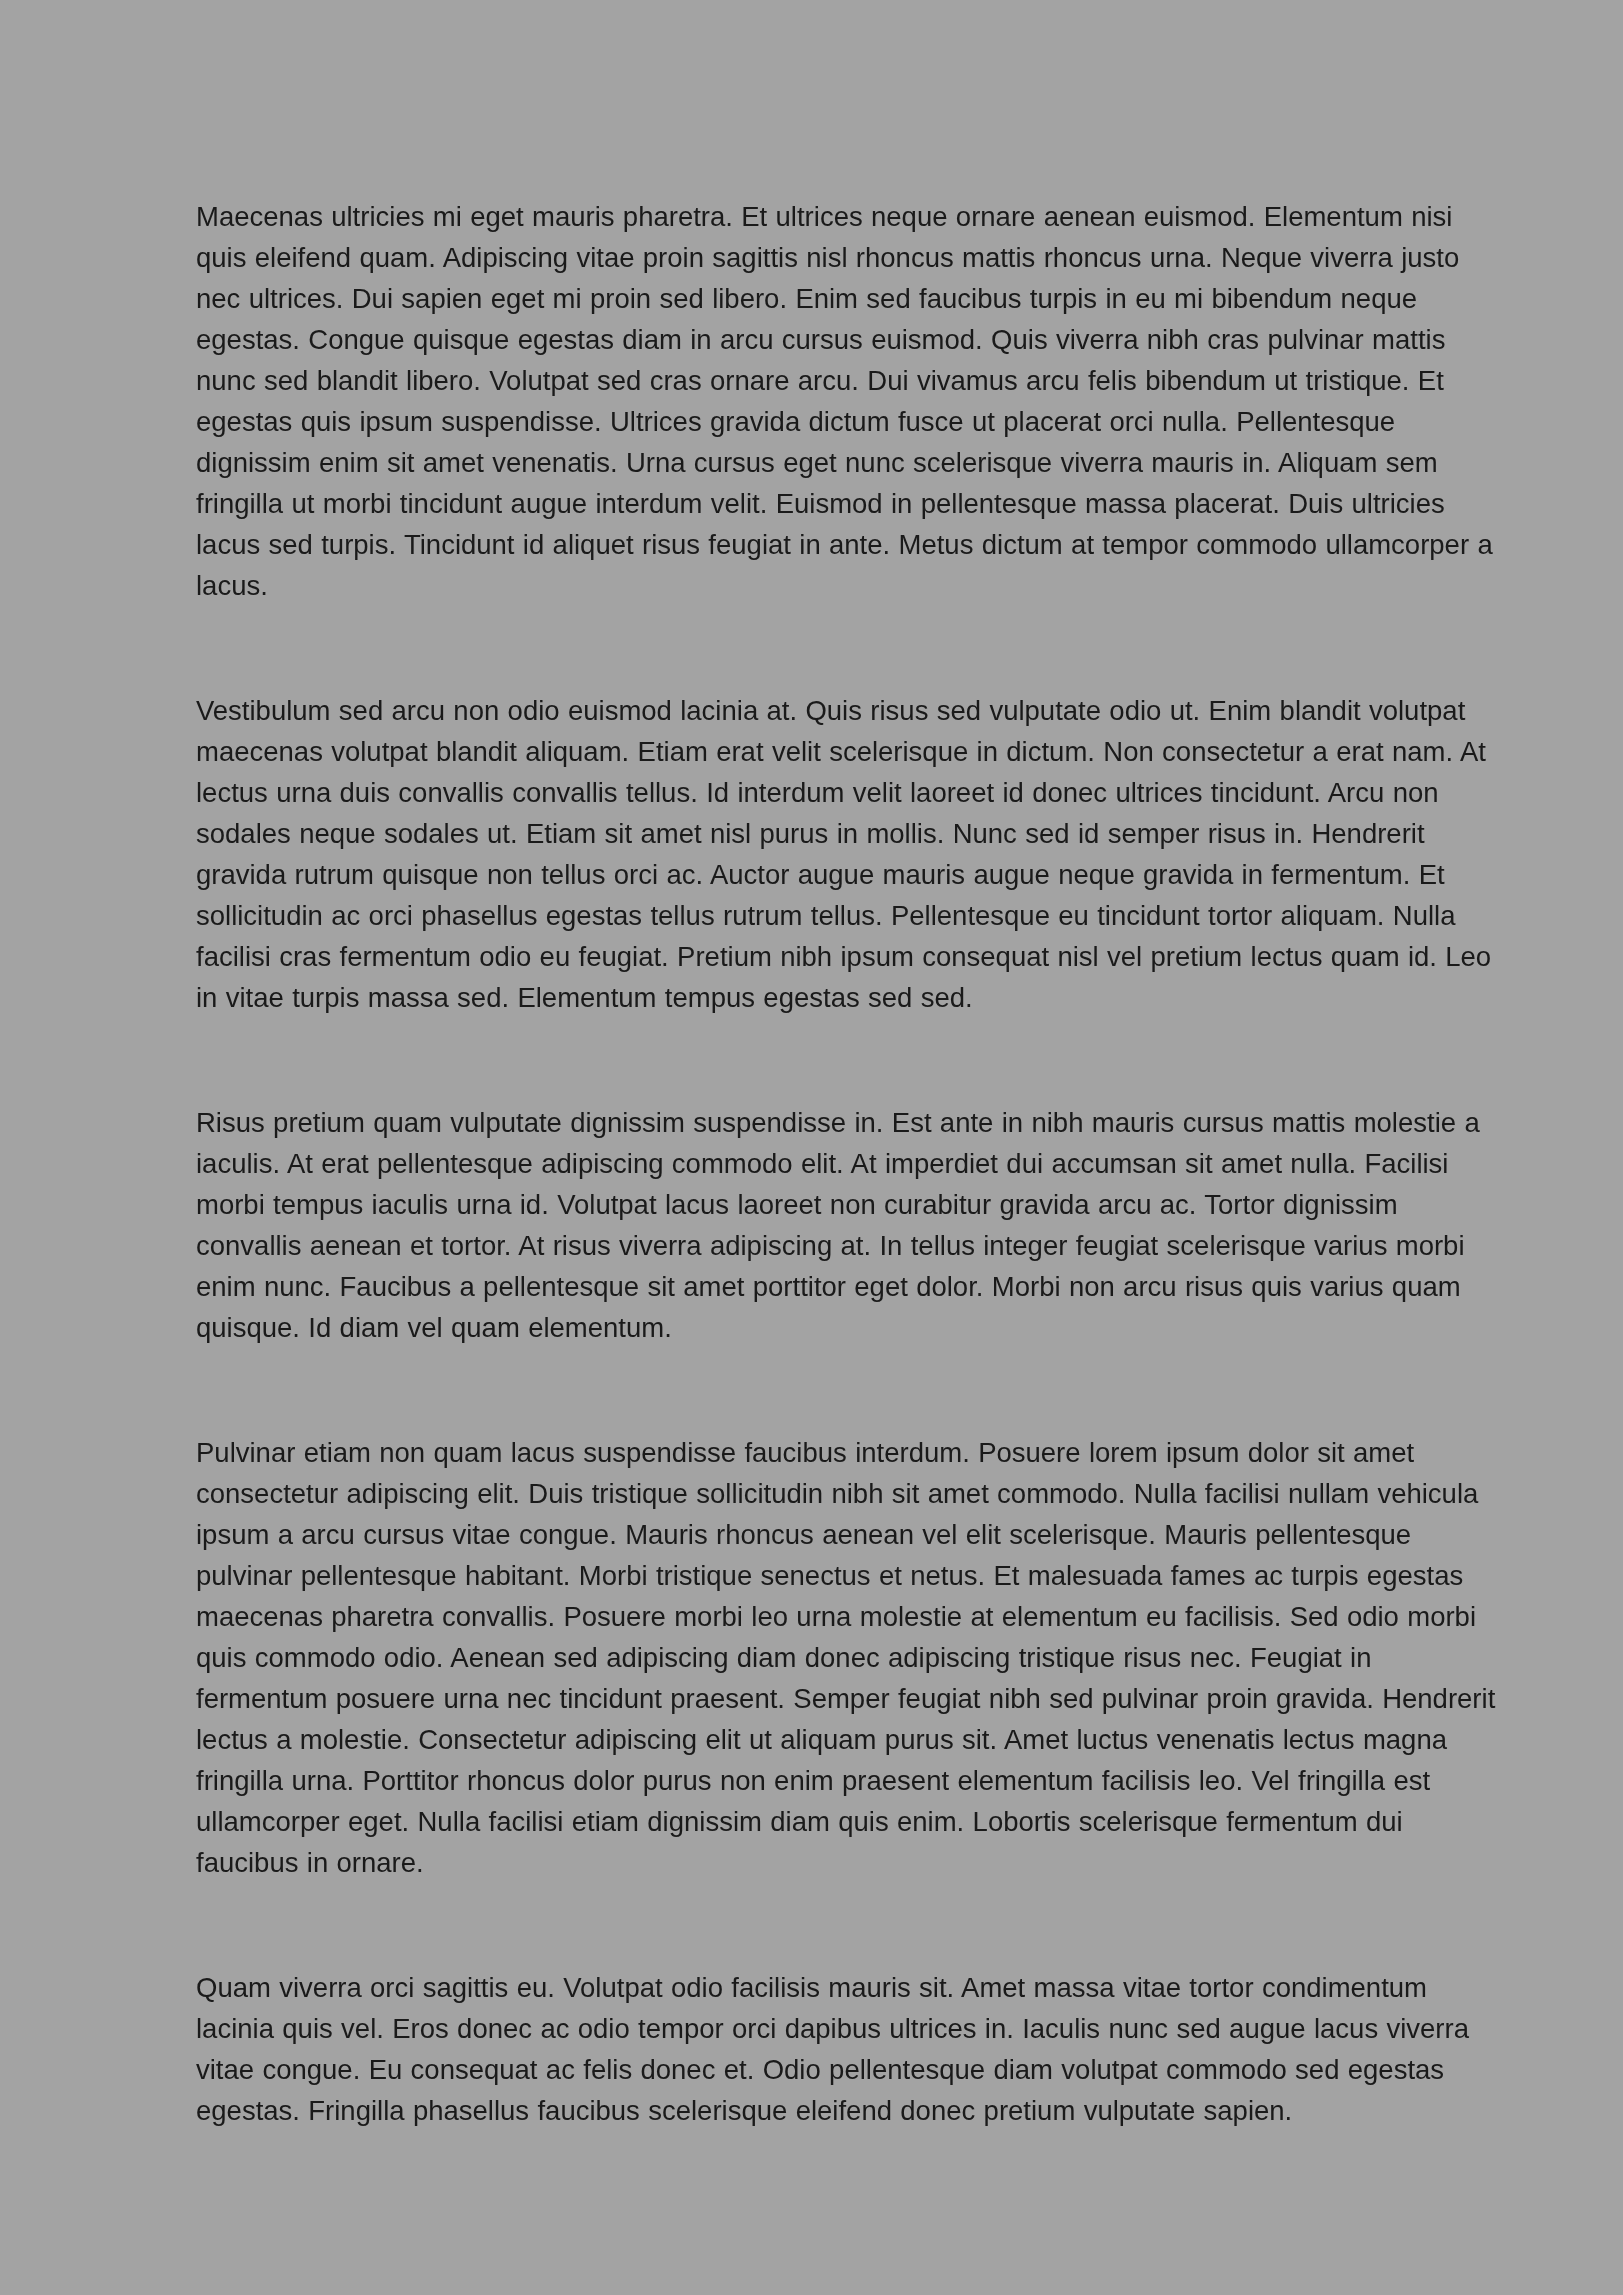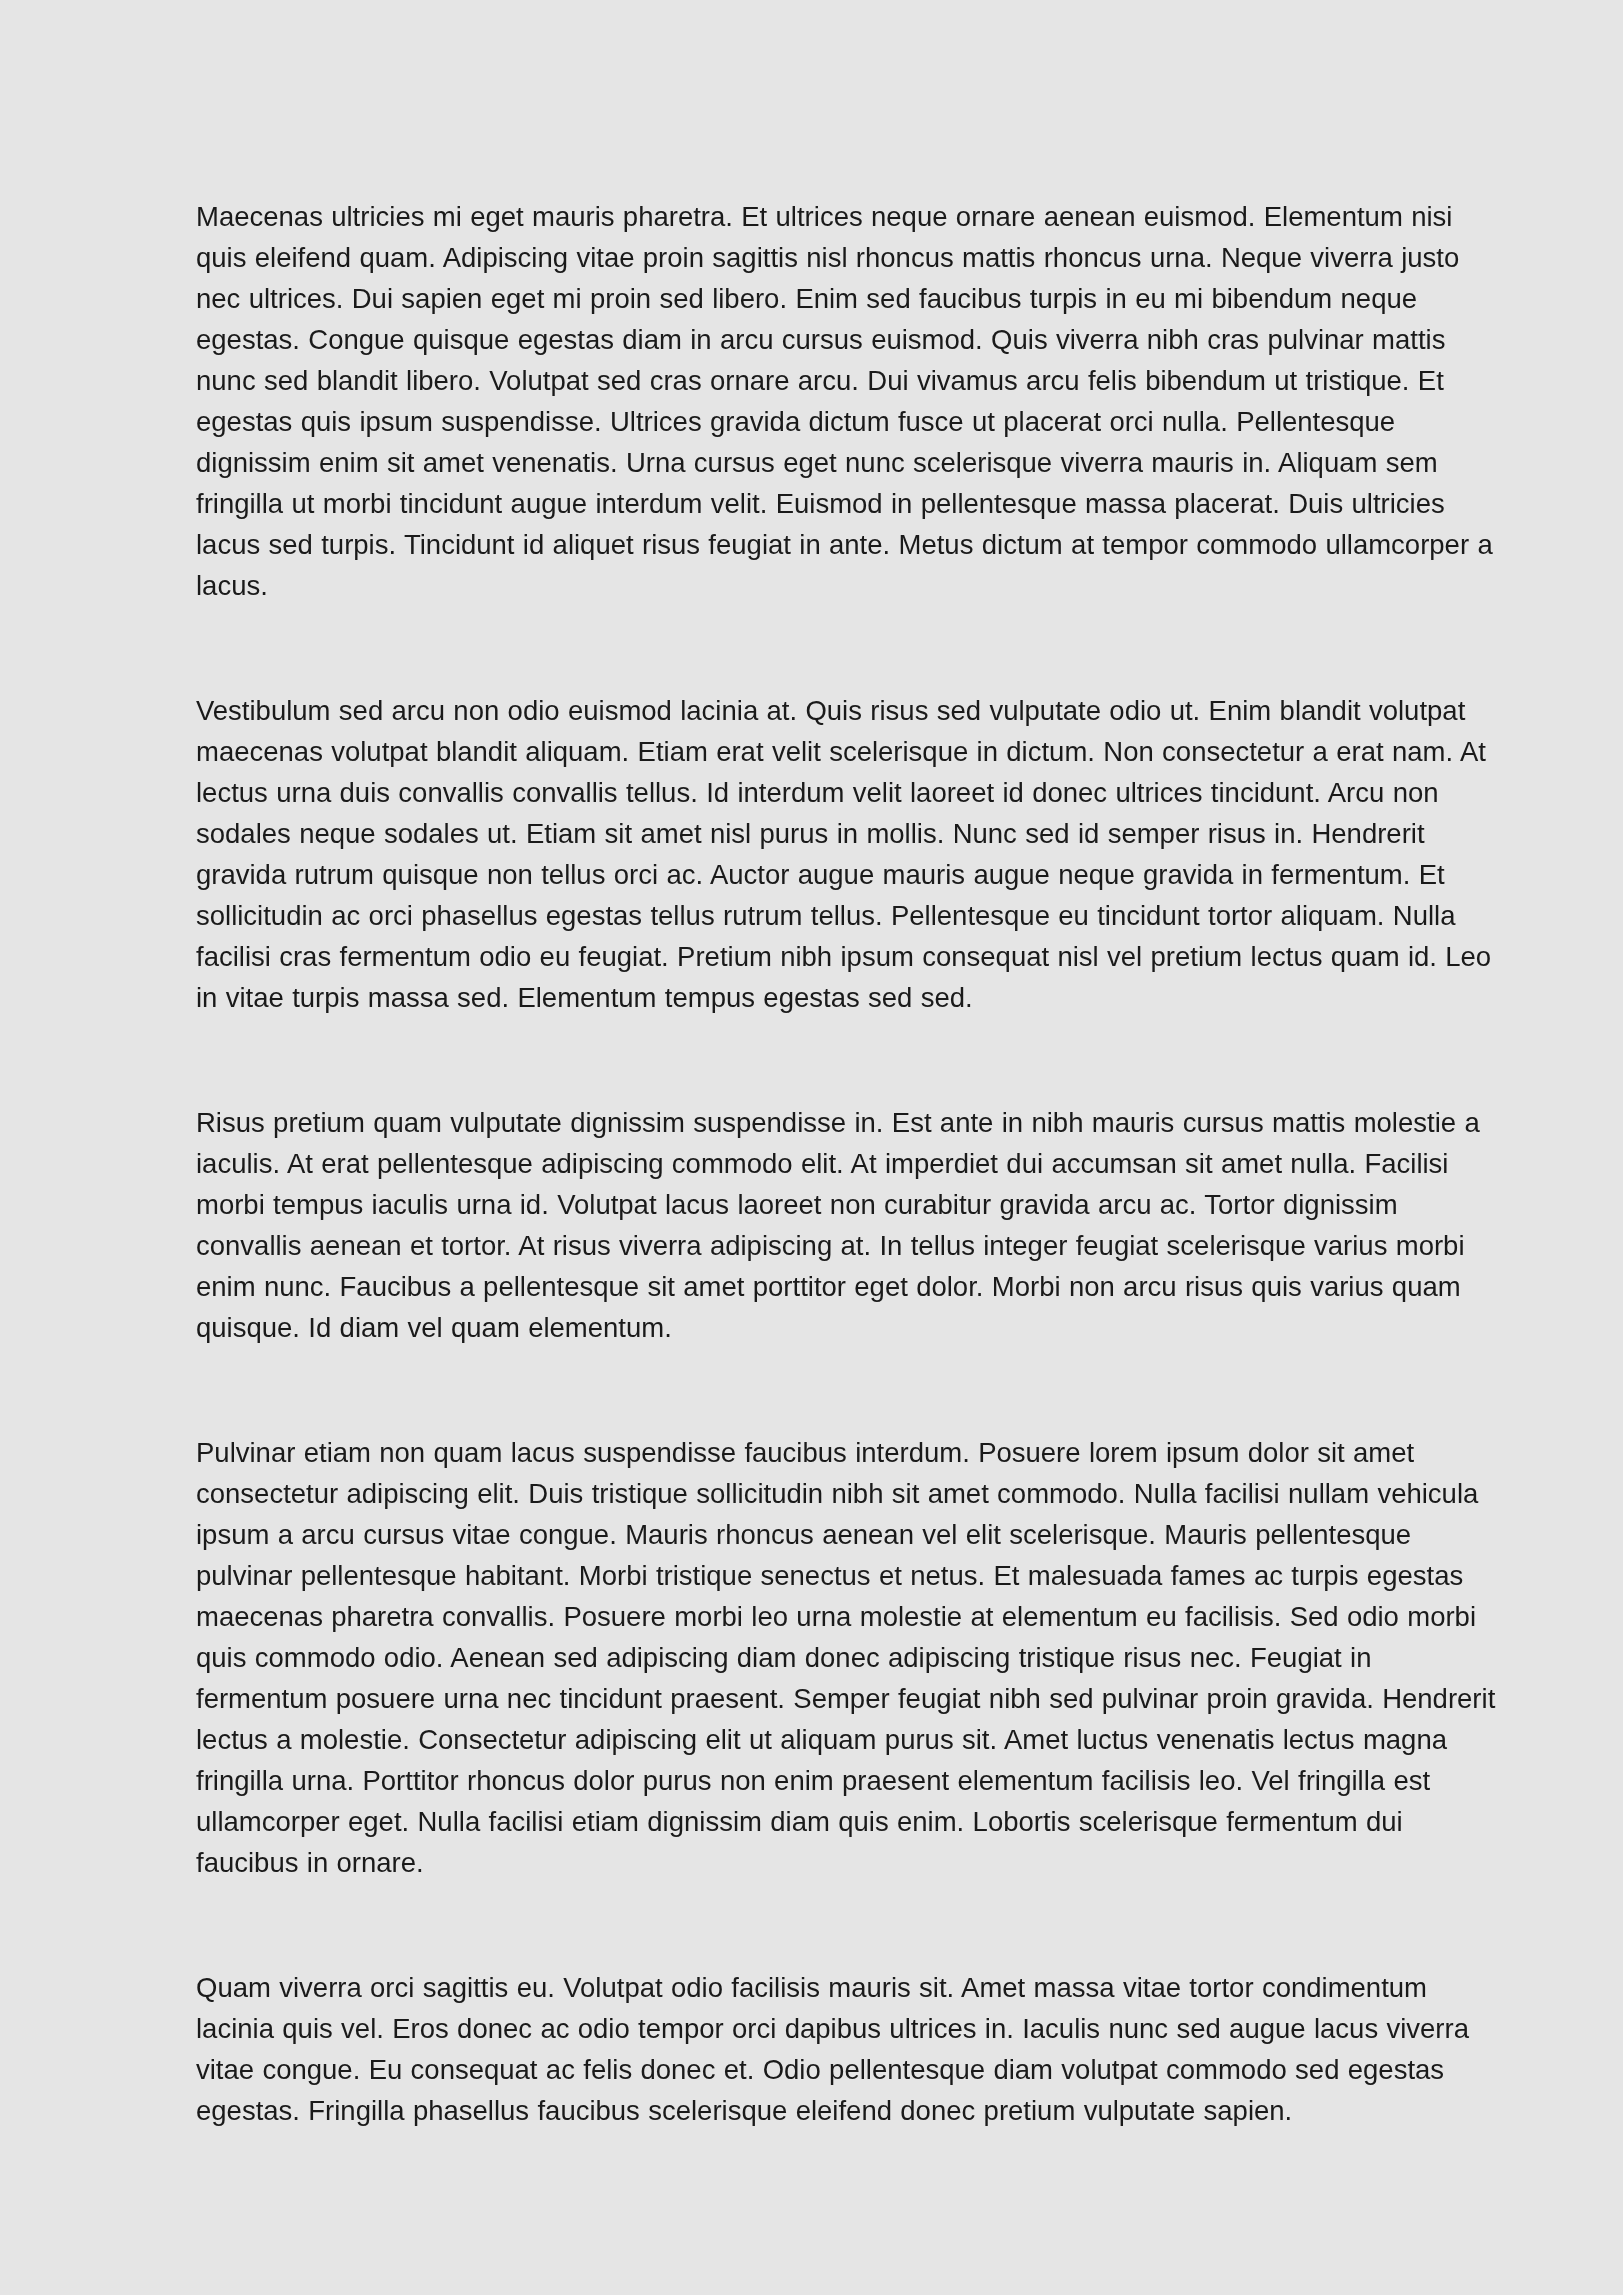--- a/index.html
+++ b/index.html
@@ -11,21 +11,21 @@
     body {
       width: 1623px;
       height: 2295px;
       overflow: hidden;
       font-family: "Liberation Sans", sans-serif;
     }
     .page {
       box-sizing: border-box;
       width: 1623px;
       height: 2295px;
-      background: #e5e5e5;
+      background: #a3a3a3;
       padding: 196px 117px 0 196px;
     }
     .para {
       margin: 0 0 84px 0;
       font-size: 27.5px;
       line-height: 41px;
       color: #1a1a1a;
       text-align: left;
       word-spacing: 0.7px;
     }

